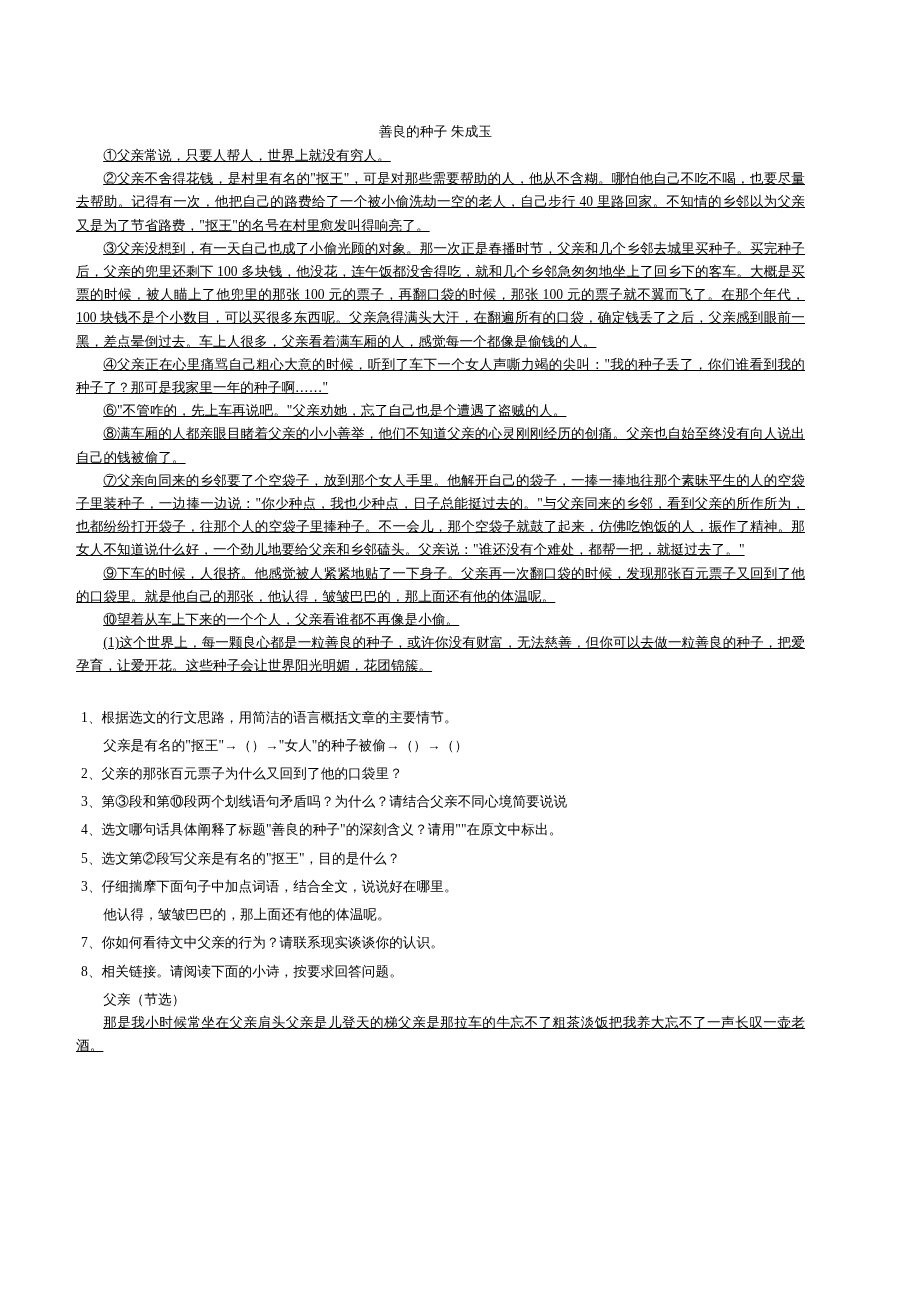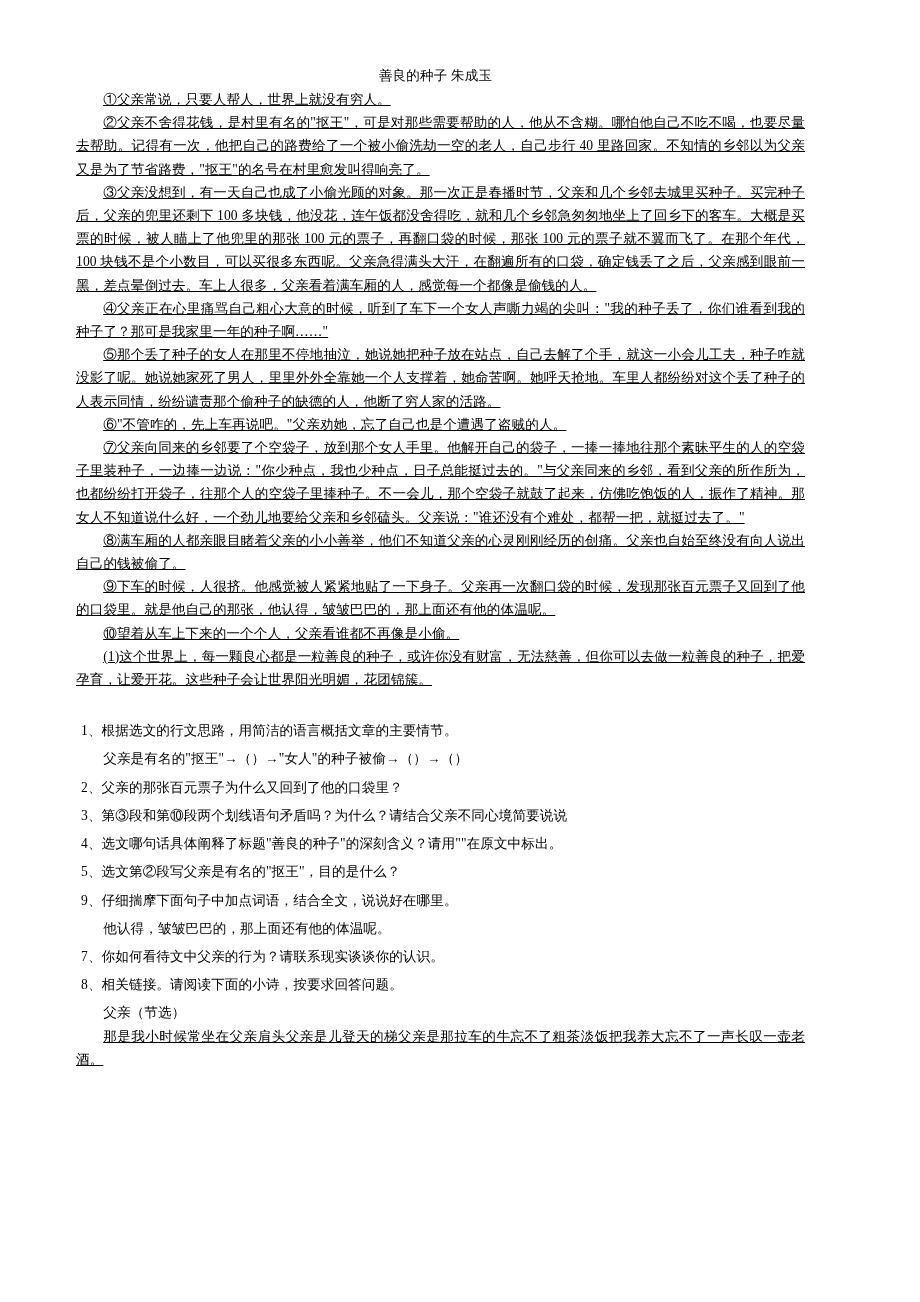--- a/index.html
+++ b/index.html
@@ -12,21 +12,21 @@
     height: 1302px;
     font-family: "Liberation Serif", "DejaVu Serif", serif;
     color: #000000;
     -webkit-font-smoothing: antialiased;
   }
   .page {
     position: relative;
     width: 920px;
     height: 1302px;
     box-sizing: border-box;
-    padding: 64px 115px 0 76px;
+    padding: 120px 115px 0 76px;
     background: #ffffff;
   }
   .doc-title {
     text-align: center;
     font-size: 13.5px;
     line-height: 23px;
     letter-spacing: 0.2px;
     margin: 0 0 1px 0;
     padding-right: 10px;
   }
@@ -77,45 +77,44 @@
 
 <div class="page">
 
   <div class="doc-title">善良的种子 朱成玉</div>
 
   <div>
     <p class="body-p">①父亲常说，只要人帮人，世界上就没有穷人。</p>
     <p class="body-p">②父亲不舍得花钱，是村里有名的"抠王"，可是对那些需要帮助的人，他从不含糊。哪怕他自己不吃不喝，也要尽量去帮助。记得有一次，他把自己的路费给了一个被小偷洗劫一空的老人，自己步行 40 里路回家。不知情的乡邻以为父亲又是为了节省路费，"抠王"的名号在村里愈发叫得响亮了。</p>
     <p class="body-p">③父亲没想到，有一天自己也成了小偷光顾的对象。那一次正是春播时节，父亲和几个乡邻去城里买种子。买完种子后，父亲的兜里还剩下 100 多块钱，他没花，连午饭都没舍得吃，就和几个乡邻急匆匆地坐上了回乡下的客车。大概是买票的时候，被人瞄上了他兜里的那张 100 元的票子，再翻口袋的时候，那张 100 元的票子就不翼而飞了。在那个年代，100 块钱不是个小数目，可以买很多东西呢。父亲急得满头大汗，在翻遍所有的口袋，确定钱丢了之后，父亲感到眼前一黑，差点晕倒过去。车上人很多，父亲看着满车厢的人，感觉每一个都像是偷钱的人。</p>
     <p class="body-p">④父亲正在心里痛骂自己粗心大意的时候，听到了车下一个女人声嘶力竭的尖叫："我的种子丢了，你们谁看到我的种子了？那可是我家里一年的种子啊……"</p>
-    <p class="body-p">⑤那个丢了种子的女人在那里不停地抽泣，她说她把种子放在站点，自己去解了个手，就这一小会儿工夫，种子咋就没影了呢。她说她家死了男人，里里外外全靠她一个人支撑着，她命苦啊。她呼天抢地。车里人都纷纷对这个丢了种子的人表示同情，纷纷谴责那个偷种子的缺德的人，他断了穷人家的活路。</p>
     <p class="body-p">⑥"不管咋的，先上车再说吧。"父亲劝她，忘了自己也是个遭遇了盗贼的人。</p>
+    <p class="body-p">⑧满车厢的人都亲眼目睹着父亲的小小善举，他们不知道父亲的心灵刚刚经历的创痛。父亲也自始至终没有向人说出自己的钱被偷了。</p>
     <p class="body-p">⑦父亲向同来的乡邻要了个空袋子，放到那个女人手里。他解开自己的袋子，一捧一捧地往那个素昧平生的人的空袋子里装种子，一边捧一边说："你少种点，我也少种点，日子总能挺过去的。"与父亲同来的乡邻，看到父亲的所作所为，也都纷纷打开袋子，往那个人的空袋子里捧种子。不一会儿，那个空袋子就鼓了起来，仿佛吃饱饭的人，振作了精神。那女人不知道说什么好，一个劲儿地要给父亲和乡邻磕头。父亲说："谁还没有个难处，都帮一把，就挺过去了。"</p>
-    <p class="body-p">⑧满车厢的人都亲眼目睹着父亲的小小善举，他们不知道父亲的心灵刚刚经历的创痛。父亲也自始至终没有向人说出自己的钱被偷了。</p>
     <p class="body-p">⑨下车的时候，人很挤。他感觉被人紧紧地贴了一下身子。父亲再一次翻口袋的时候，发现那张百元票子又回到了他的口袋里。就是他自己的那张，他认得，皱皱巴巴的，那上面还有他的体温呢。</p>
     <p class="body-p">⑩望着从车上下来的一个个人，父亲看谁都不再像是小偷。</p>
     <p class="body-p">(1)这个世界上，每一颗良心都是一粒善良的种子，或许你没有财富，无法慈善，但你可以去做一粒善良的种子，把爱孕育，让爱开花。这些种子会让世界阳光明媚，花团锦簇。</p>
   </div>
 
   <div class="gap-block"></div>
 
   <div class="q-list">
 
     <p class="q-item">1、根据选文的行文思路，用简洁的语言概括文章的主要情节。</p>
     <p class="q-sub">父亲是有名的"抠王"→（）→"女人"的种子被偷→（）→（）</p>
 
     <p class="q-item">2、父亲的那张百元票子为什么又回到了他的口袋里？</p>
 
     <p class="q-item">3、第③段和第⑩段两个划线语句矛盾吗？为什么？请结合父亲不同心境简要说说</p>
 
     <p class="q-item">4、选文哪句话具体阐释了标题"善良的种子"的深刻含义？请用""在原文中标出。</p>
 
     <p class="q-item">5、选文第②段写父亲是有名的"抠王"，目的是什么？</p>
 
-    <p class="q-item">9、仔细揣摩下面句子中加点词语，结合全文，说说好在哪里。</p>
+    <p class="q-item">3、仔细揣摩下面句子中加点词语，结合全文，说说好在哪里。</p>
     <p class="q-sub">他认得，皱皱巴巴的，那上面还有他的体温呢。</p>
 
     <p class="q-item">7、你如何看待文中父亲的行为？请联系现实谈谈你的认识。</p>
 
     <p class="q-item">8、相关链接。请阅读下面的小诗，按要求回答问题。</p>
 
     <p class="q-sub">父亲（节选）</p>
     <p class="body-p">那是我小时候常坐在父亲肩头父亲是儿登天的梯父亲是那拉车的牛忘不了粗茶淡饭把我养大忘不了一声长叹一壶老酒。</p>
 
 

